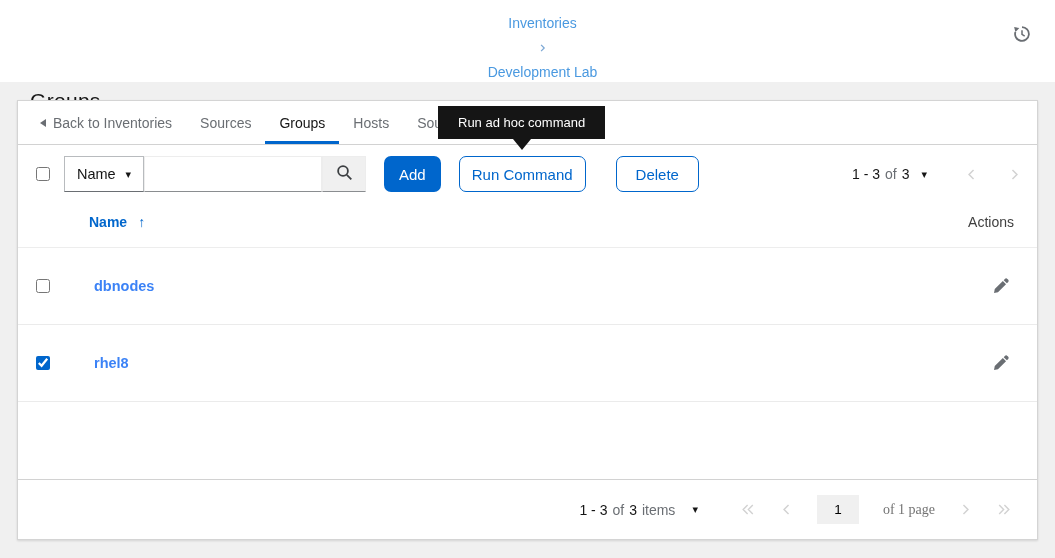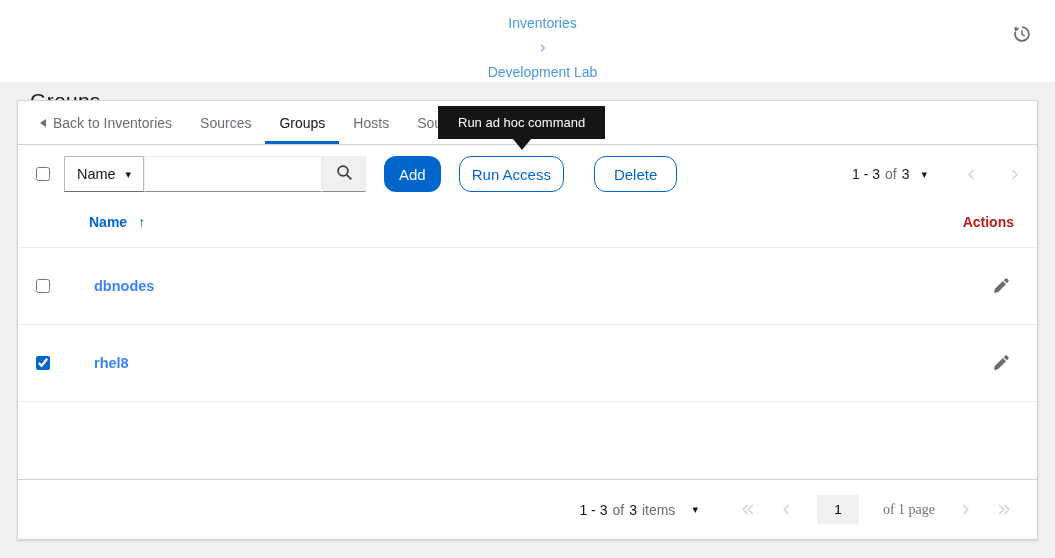--- a/index.html
+++ b/index.html
@@ -37,36 +37,36 @@
   .toolbar { height:52px; display:flex; align-items:center; padding:6px 16px 0 18px; flex:none; }
   input[type=checkbox] { width:14px; height:14px; accent-color:#0066cc; cursor:pointer; }
   .filter-select { width:80px; height:36px; margin-left:14px; border:1px solid #b8bbbe; border-bottom-color:#6a6e73;
                    background:#fff; display:flex; align-items:center; justify-content:space-between;
                    padding:0 12px; font-size:14.5px; color:#151515; cursor:pointer; }
   .caret { font-size:11px; color:#151515; line-height:1; }
   .search-input { width:178px; height:36px; border:1px solid #ededed; border-bottom:1px solid #8a8d90;
                   padding:0 10px; font-size:14px; font-family:inherit; outline:none; }
   .search-btn { width:44px; height:36px; background:#f0f0f0; border:1px solid #ededed; border-bottom:1px solid #8a8d90;
                 display:flex; align-items:center; justify-content:center; cursor:pointer; }
-  .btn { height:36px; border-radius:12px; font-size:15px; font-family:inherit; cursor:pointer; white-space:nowrap; }
+  .btn { height:36px; border-radius:7px; font-size:15px; font-family:inherit; cursor:pointer; white-space:nowrap; }
   .btn-primary { background:#0066cc; color:#fff; border:none; padding:0 15px; margin-left:18px; }
   .btn-outline { background:#fff; color:#0066cc; border:1px solid #0066cc; }
   .btn-run { padding:0 12px; margin-left:18px; }
   .btn-del { padding:0 19px; margin-left:30px; }
   .pg-top { margin-left:auto; display:flex; align-items:center; font-size:14px; }
   .pg-num { color:#151515; } .pg-muted { color:#6a6e73; margin:0 5px; }
   .pg-caret { margin-left:12px; }
   .nav-btn { background:none; border:none; cursor:pointer; line-height:0; color:#d2d2d2; padding:0; }
   .pg-top .nav-btn.prev { margin-left:38px; } .pg-top .nav-btn.next { margin-left:30px; }
   
   .thead { height:51px; display:flex; align-items:center; padding:0 23px 0 71px;
            border-bottom:1px solid #ededed; font-size:14px; flex:none; }
   .th-name { color:#0066cc; font-weight:700; cursor:pointer; display:flex; align-items:center; gap:11px; }
   .sort-arrow { color:#0066cc; font-size:14px; font-weight:700; }
-  .th-actions { margin-left:auto; color:#b91c1c; font-weight:700;text-align:center; }
+  .th-actions { margin-left:auto; color:#404040; font-weight:400;text-align:center; }
   .row { height:77px; display:flex; align-items:center; padding:0 22px 0 18px;
          border-bottom:1px solid #ebebeb; flex:none; }
   .row:last-of-type { border-bottom:none; }
   .row .name { margin-left:44px; color:#3b82f6; font-weight:700; font-size:14.5px; text-decoration:none; cursor:pointer; }
   .edit-btn { margin-left:auto; background:none; border:none; cursor:pointer; line-height:0; padding:6px; }
   
   .tfoot { margin-top:auto; height:60px; border-top:1px solid #d2d2d2; display:flex; align-items:center;
            justify-content:flex-end; padding-right:25px; font-size:14px; flex:none; }
   .pg-group { display:flex; align-items:center; }
   .pg-navs { display:flex; align-items:center; gap:24px; margin-left:42px; }
@@ -123,21 +123,21 @@
       <input class="search-input" type="text" value="" style="">
       <button class="search-btn">
         <span>
           <svg width="17" height="17" viewBox="0 0 16 16">
             <circle cx="6.6" cy="6.6" r="4.6" fill="none" stroke="#3c3f42" stroke-width="1.7"></circle>
             <path d="M10.2 10.2 14.4 14.4" stroke="#3c3f42" stroke-width="1.7"></path>
           </svg>
         </span>
       </button>
       <button class="btn btn-primary">Add</button>
-      <button class="btn btn-outline btn-run">Run Access</button>
+      <button class="btn btn-outline btn-run">Run Command</button>
       <button class="btn btn-outline btn-del">Delete</button>
       <div class="pg-top">
         <span class="pg-num">1 - 3</span>
         <span class="pg-muted">of</span>
         <span class="pg-num">3</span>
         <span class="caret pg-caret">▾</span>
         <button class="nav-btn prev">
           <span>
             <svg width="13" height="13" viewBox="0 0 16 16">
                 <path d="M10.5 2.5 5 8l5.5 5.5" fill="none" stroke="currentColor" stroke-width="1.8"></path>

